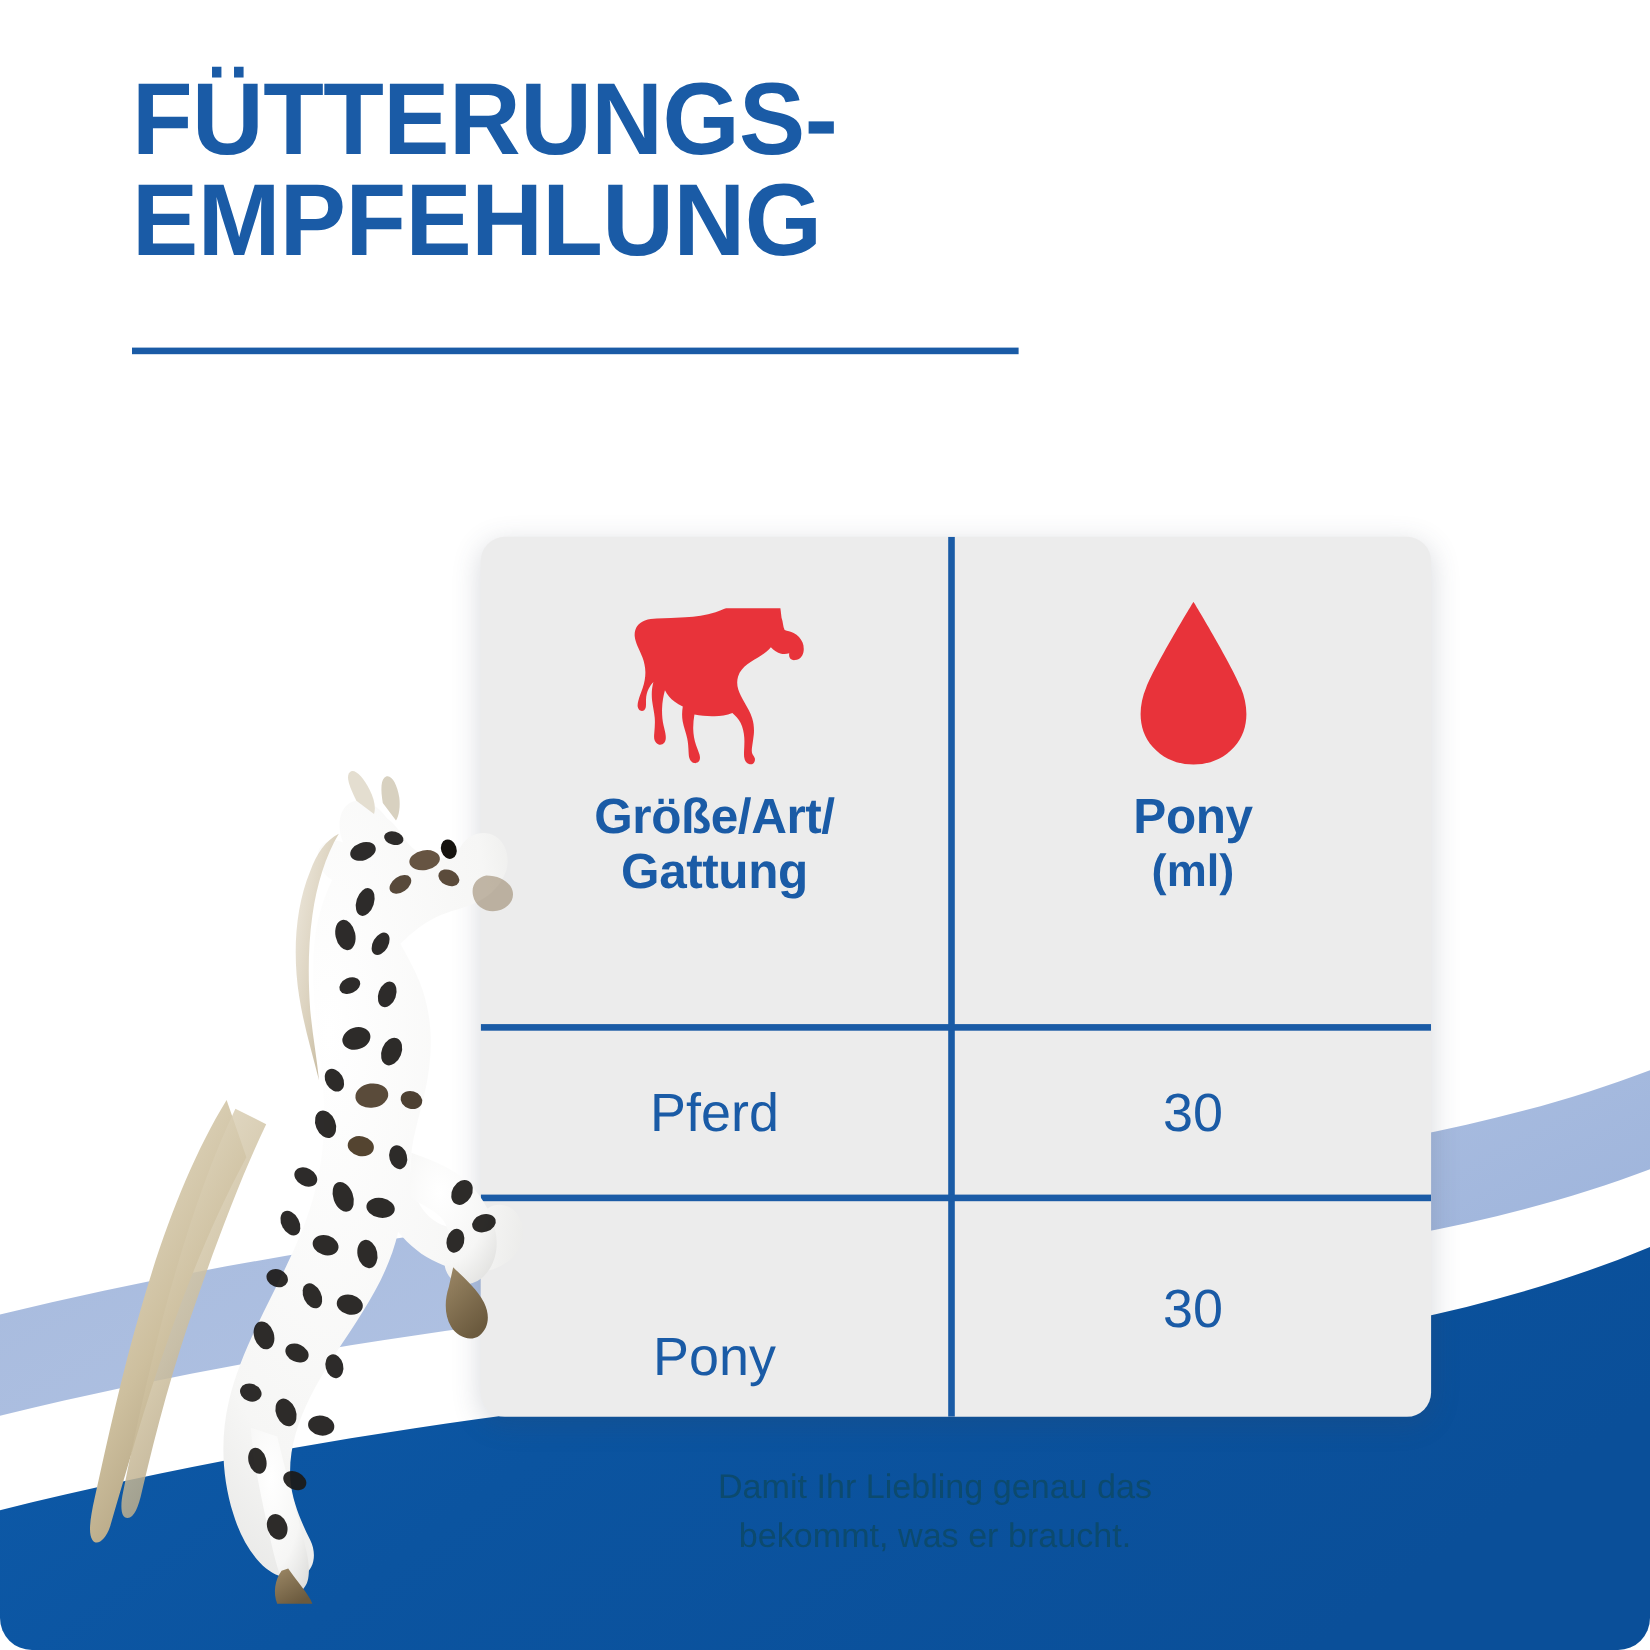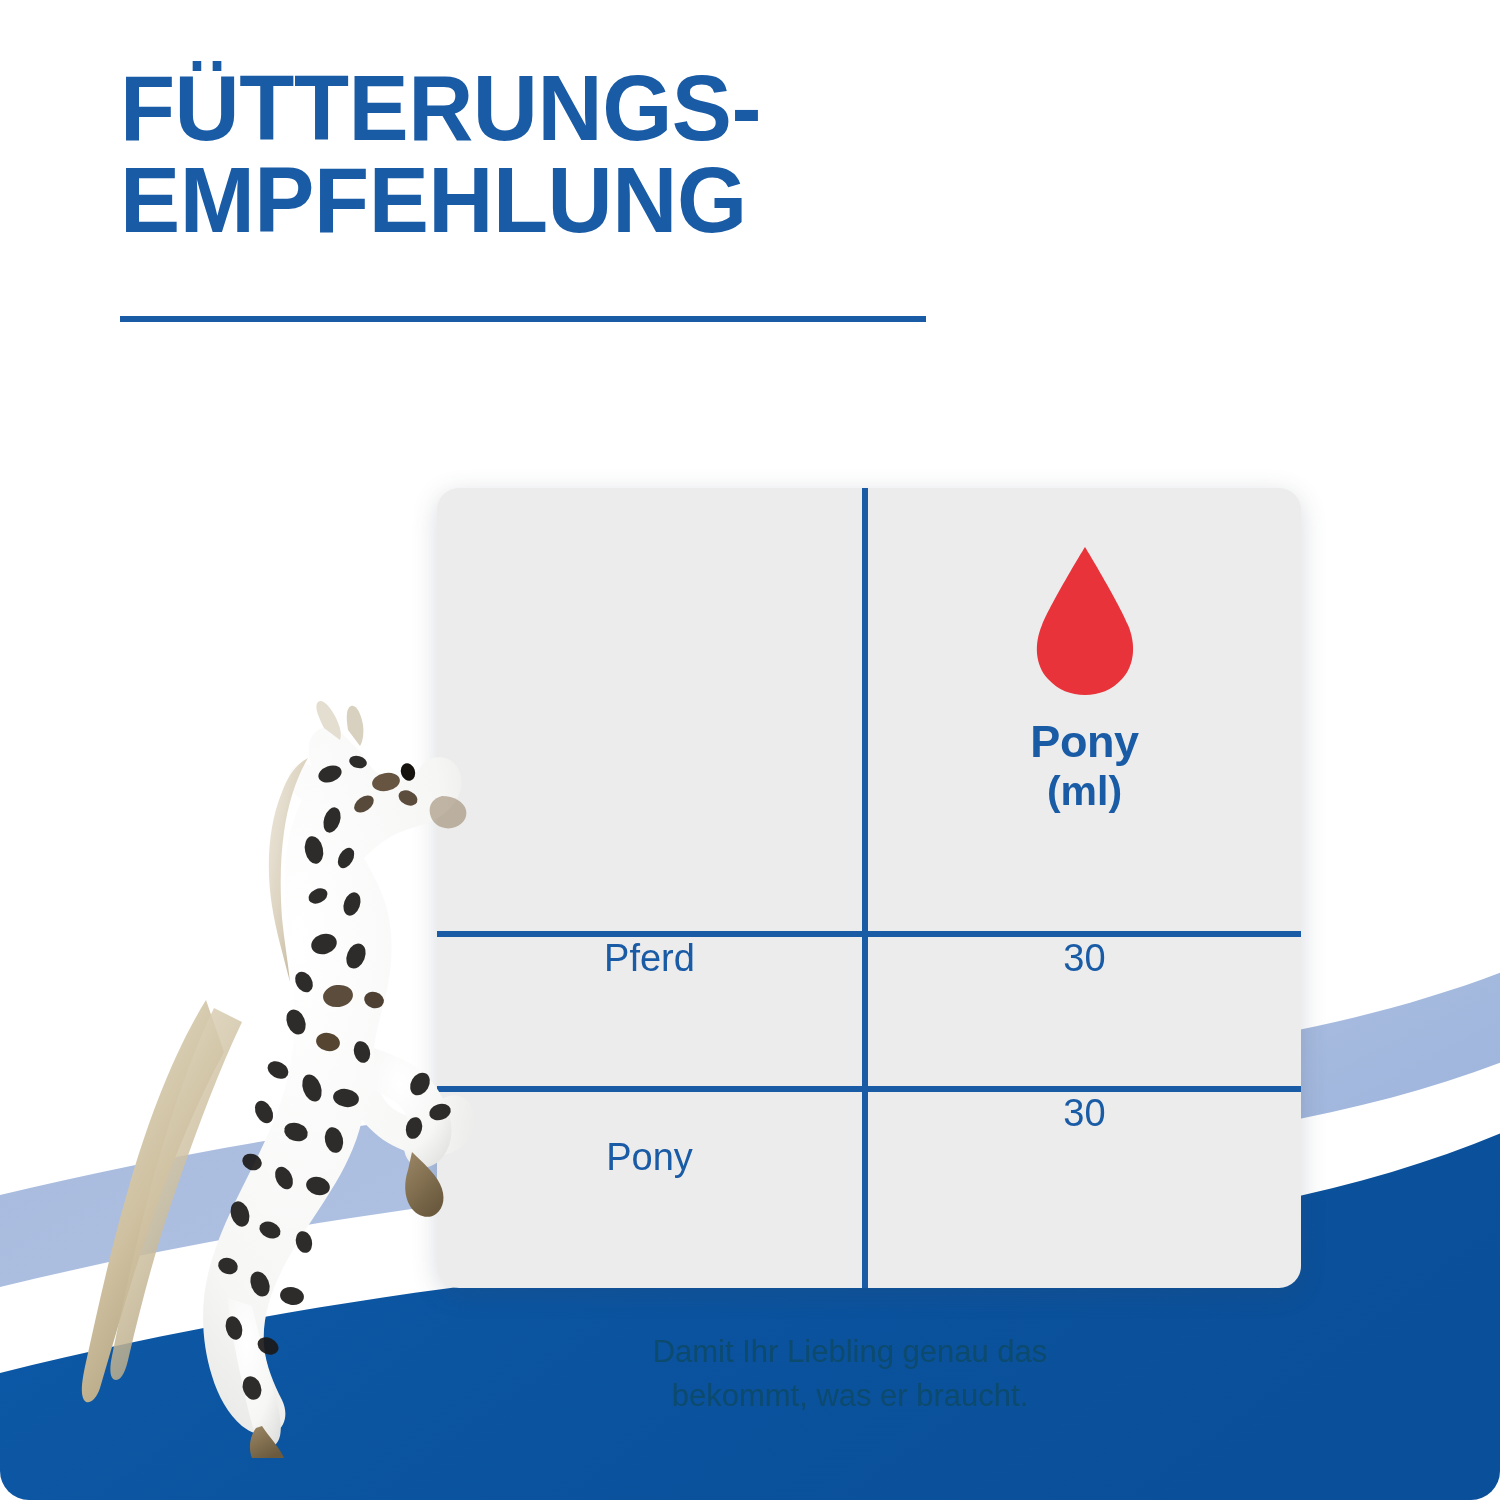--- a/index.html
+++ b/index.html
@@ -126,23 +126,23 @@
   .head-sub {
     font-size: 41px;
     font-weight: 700;
     line-height: 1.1;
     margin-top: 2px;
   }
 
   
   .row-cell {
     display: flex;
-    align-items: flex-start;
+    align-items: center;
     justify-content: center;
-    font-size: 38px;
+    font-size: 49px;
     font-weight: 400;
   }
   .r1-left  { left: 0;     top: 449px; width: 425px; height: 149px; }
   .r1-right { left: 431px; top: 449px; width: 433px; height: 149px; }
   .r2-left  { left: 0;     top: 604px; width: 425px; height: 196px; margin-top: 44px; }
   .r2-right { left: 431px; top: 604px; width: 433px; height: 196px; }
 
   
   .horse-photo {
     position: absolute;
@@ -209,20 +209,47 @@
 EMPFEHLUNG</h1>
   </div>
   <div class="title-rule"></div>
 
   <div class="card">
 
     <div class="vrule"></div>
     <div class="hrule r1"></div>
     <div class="hrule r2"></div>
 
+    <div class="cell head-left">
+      <div class="icon-wrap">
+        <svg width="180" height="150" viewBox="0 0 180 150" aria-hidden="true">
+          <path fill="#E8333A" d="M150.5 8.5c1.5 3.6 1.2 8.2 2.8 11.3 2.4 1.1 5.5 1.2 8.2 2.6
+            3.7 1.9 6.6 5 8.1 8.8 1.5 3.8 1.5 8.4-.3 11.6-1.5 2.7-4.2 4.1-6.6 4.3-2.1.2-3.7-.5-4.6-1.9
+            -.8-1.3-.9-3-.6-4.3-2.3.8-4.9 1-7.4.4-3.6-.9-6.6-3.3-9.3-6-2.6 3-5.7 5.5-8.9 7.6
+            -4.2 2.8-8.6 5-12.5 8-3.8 2.9-7 6.6-8.4 11-1.2 3.9-1 8 .1 11.8 1.2 4.1 3.4 7.9 5.6 11.7
+            2.7 4.7 5.5 9.4 7.1 14.5 1.5 4.7 1.9 9.8 1.5 14.7-.3 3.9-1.1 7.7-1.6 11.5-.3 2.2-.5 4.5.3 6.4
+            .6 1.4 1.8 2.4 2.2 3.9.4 1.7-.2 3.7-1.4 4.6-1.1.9-2.6 1-3.9.6-1.9-.6-3.2-2.3-3.9-4.2
+            -.8-2.3-.7-4.9-.6-7.3.2-4.2.5-8.4.2-12.6-.3-4.6-1.3-9.3-3.4-13.4-1.8-3.5-4.4-6.5-7.4-9
+            -5.2 2-10.8 2.8-16.3 3-6.1.2-12.2-.4-18.2-1.5-.7 4.3-1.2 8.7-1.1 13.1.1 5 1 10 2.6 14.7
+            1 2.9 2.3 5.6 3.1 8.5.5 1.9.8 4.1-.2 5.8-.9 1.5-2.8 2.3-4.5 2-1.8-.3-3.2-1.7-4-3.3
+            -1-2-1.1-4.3-1.2-6.5-.2-4.3-.4-8.6-1.3-12.8-1.1-5.2-3.2-10.2-4.1-15.5-.8-4.4-.6-8.9.1-13.3
+            -2.7-1.2-5.3-2.7-7.6-4.5-3.6-2.8-6.6-6.3-8.6-10.3-1.5 5.3-2.4 10.8-2.6 16.3-.2 5.2.2 10.5 1.3 15.6
+            .7 3.1 1.7 6.2 2 9.4.2 2.2.1 4.7-1.3 6.4-1.2 1.5-3.3 2.1-5.1 1.6-1.8-.5-3.1-2.1-3.7-3.8
+            -.7-2.1-.5-4.4-.3-6.6.4-4.6.8-9.2.4-13.8-.4-5.3-1.8-10.5-2.4-15.8-.6-5.6-.3-11.3 1.2-16.7
+            -1.6 1.7-3.1 3.6-4.2 5.7-1.6 3-2.4 6.4-2.5 9.8-.1 2.1.1 4.2-.1 6.2-.1 1.4-.5 2.9-1.6 3.8
+            -1 .8-2.5.9-3.6.3-1.2-.6-1.9-1.9-2.2-3.2-.4-1.9 0-3.8.5-5.6 1.1-4.1 2.8-8 4.1-12
+            1.5-4.6 2.4-9.4 2.3-14.2-.1-4.5-1-9-2.6-13.2-1.3-3.6-3.1-7-4.6-10.5-1.2-2.8-2.2-5.7-2.5-8.7
+            -.3-3.3.4-6.8 2.3-9.5 1.7-2.4 4.3-4 7-5 3.4-1.2 7-1.5 10.6-1.7 8.7-.5 17.4-.5 26.1-1.1
+            9.3-.6 18.6-1.9 27.5-4.7 7.9-2.5 15.5-6.3 21.8-11.7 5.3-4.5 9.6-10.2 14.8-14.8
+            3.2-2.8 6.9-5.3 11.1-6.2 2.6-.6 5.4-.5 7.8.5z"></path>
+        </svg>
+      </div>
+      <div class="head-label">Größe/Art/
+Gattung</div>
+    </div>
 
     <div class="cell head-right">
       <div class="icon-wrap">
         <svg width="118" height="160" viewBox="0 0 118 160" aria-hidden="true">
           <path fill="#E8333A" d="M59 4 C59 4 26 58 16 82 C8 101 9 122 22 136
             C32 147 45 152 59 152 C73 152 86 147 96 136 C109 122 110 101 102 82
             C92 58 59 4 59 4 Z"></path>
         </svg>
       </div>
       <div class="head-label">Pony</div>

